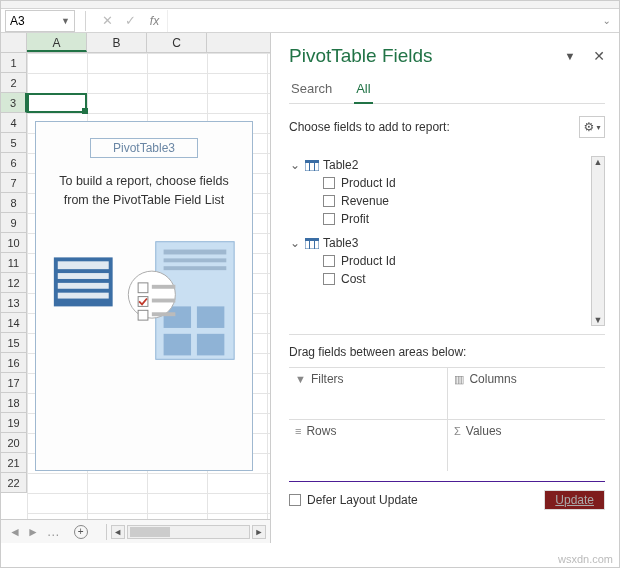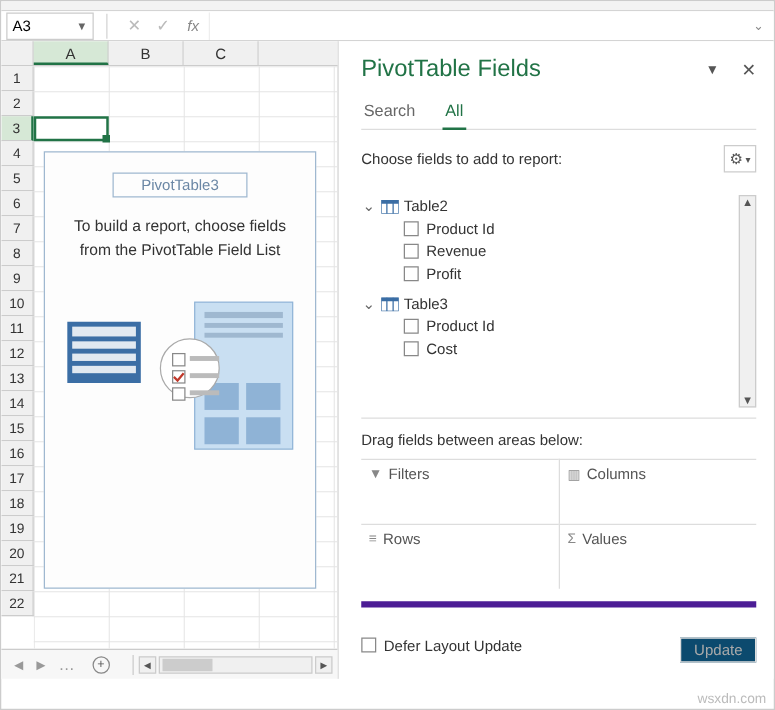--- a/index.html
+++ b/index.html
@@ -74,24 +74,24 @@
 .fl-field { display: flex; align-items: center; gap: 6px; padding: 2px 0 2px 34px; }
 .fl-check { width: 12px; height: 12px; border: 1px solid #888; }
 .fl-scroll { width: 14px; border: 1px solid #ccc; background: #f0f0f0; display: flex; flex-direction: column; justify-content: space-between; align-items: center; font-size: 9px; color: #555; }
 
 .drag-label { font-size: 12px; color: #333; margin-top: 8px; border-top: 1px solid #ddd; padding-top: 10px; }
 .areas { display: grid; grid-template-columns: 1fr 1fr; gap: 0; margin-top: 8px; }
 .area { height: 52px; border-top: 1px solid #ddd; padding: 4px 6px; }
 .area-h { font-size: 12px; color: #555; display: flex; align-items: center; gap: 5px; }
 .area-ico { color: #888; font-size: 11px; }
 
-.defer-row { display: flex; margin-top: 10px; border-top: 5px solid #4c1d95; padding-top: 24px; }
+.defer-row { display: flex; align-items: center; margin-top: 10px; border-top: 1px solid #4c1d95; padding-top: 8px; }
 .defer-chk { width: 12px; height: 12px; border: 1px solid #888; margin-right: 6px; }
 .defer-lbl { font-size: 12px; color: #333; flex: 1; }
-.update-btn { font-size: 12px; color: #aaa; border: 1px solid #ddd; padding: 2px 10px; background: #0c4a6e; }
+.update-btn { font-size: 12px; color: #aaa; border: 1px solid #ddd; padding: 2px 10px; background: #7f1d1d; text-decoration: underline; }
 
 .watermark { position: absolute; right: 6px; bottom: 2px; font-size: 11px; color: #bbb; }
 </style>
 </head>
 <body>
 
 <div class="top-strip"></div>
 
 <div class="namebox-row">
   <div class="namebox">

